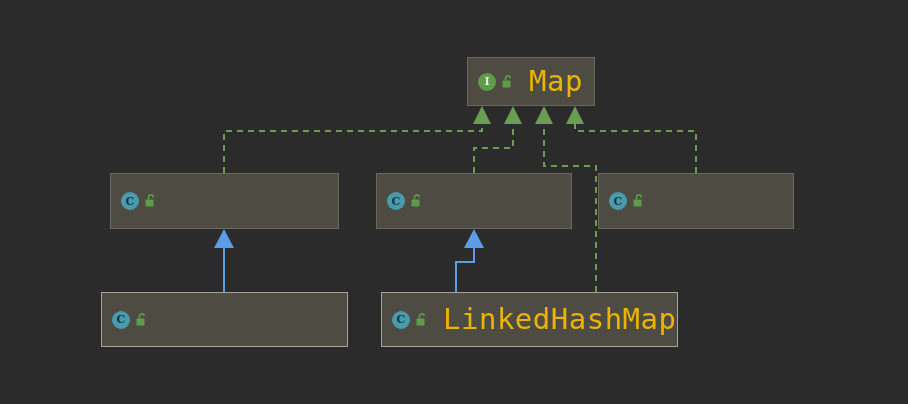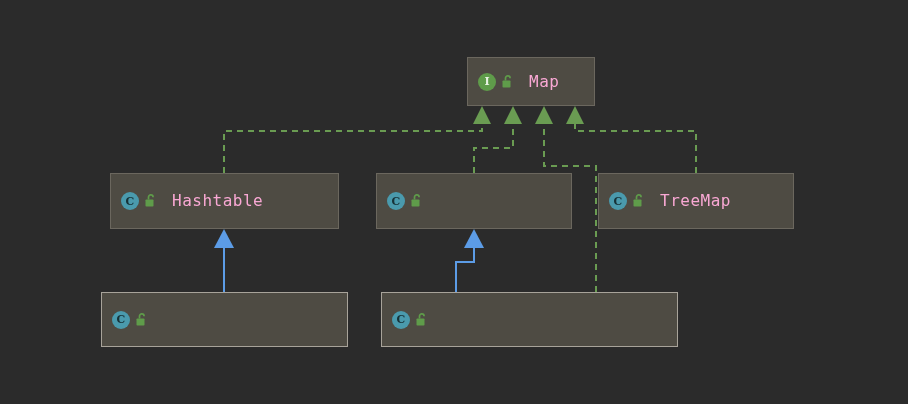--- a/index.html
+++ b/index.html
@@ -67,22 +67,22 @@
     color: #173238;
   }
   .lock-icon {
     width: 14px;
     height: 16px;
     margin-left: 5px;
     flex: 0 0 auto;
   }
   .node-label {
     margin-left: 14px;
-    color: #f9a8d4;
-    font-size: 16px;
+    color: #eab308;
+    font-size: 29px;
     letter-spacing: 0.5px;
     line-height: 1;
   }
 </style>
 </head>
 <body>
 
 <div id="diagram-canvas">
 
   <svg id="edge-layer" width="908" height="404" viewBox="0 0 908 404">
@@ -130,57 +130,56 @@
   </div>
 
   <div class="uml-node" style="left:110px; top:173px; width:229px; height:56px;">
     <span class="node-icon-group">
       <span class="type-icon cls">C</span>
       <svg class="lock-icon" viewBox="0 0 14 16">
         <path d="M4.5 6.5 V4.2 a2.3 2.3 0 0 1 4.6 0" fill="none" stroke="#5f9c4a" stroke-width="1.7"></path>
         <rect x="1.5" y="6.5" width="8" height="7" rx="0.8" fill="#5f9c4a"></rect>
       </svg>
     </span>
-    <span class="node-label">Hashtable</span>
   </div>
 
   <div class="uml-node" style="left:376px; top:173px; width:196px; height:56px;">
     <span class="node-icon-group">
       <span class="type-icon cls">C</span>
       <svg class="lock-icon" viewBox="0 0 14 16">
         <path d="M4.5 6.5 V4.2 a2.3 2.3 0 0 1 4.6 0" fill="none" stroke="#5f9c4a" stroke-width="1.7"></path>
         <rect x="1.5" y="6.5" width="8" height="7" rx="0.8" fill="#5f9c4a"></rect>
       </svg>
     </span>
   </div>
 
   <div class="uml-node" style="left:598px; top:173px; width:196px; height:56px;">
     <span class="node-icon-group">
       <span class="type-icon cls">C</span>
       <svg class="lock-icon" viewBox="0 0 14 16">
         <path d="M4.5 6.5 V4.2 a2.3 2.3 0 0 1 4.6 0" fill="none" stroke="#5f9c4a" stroke-width="1.7"></path>
         <rect x="1.5" y="6.5" width="8" height="7" rx="0.8" fill="#5f9c4a"></rect>
       </svg>
     </span>
-    <span class="node-label">TreeMap</span>
   </div>
 
   <div class="uml-node selected" style="left:101px; top:292px; width:247px; height:55px;">
     <span class="node-icon-group">
       <span class="type-icon cls">C</span>
       <svg class="lock-icon" viewBox="0 0 14 16">
         <path d="M4.5 6.5 V4.2 a2.3 2.3 0 0 1 4.6 0" fill="none" stroke="#5f9c4a" stroke-width="1.7"></path>
         <rect x="1.5" y="6.5" width="8" height="7" rx="0.8" fill="#5f9c4a"></rect>
       </svg>
     </span>
   </div>
 
   <div class="uml-node selected" style="left:381px; top:292px; width:297px; height:55px;">
     <span class="node-icon-group">
       <span class="type-icon cls">C</span>
       <svg class="lock-icon" viewBox="0 0 14 16">
         <path d="M4.5 6.5 V4.2 a2.3 2.3 0 0 1 4.6 0" fill="none" stroke="#5f9c4a" stroke-width="1.7"></path>
         <rect x="1.5" y="6.5" width="8" height="7" rx="0.8" fill="#5f9c4a"></rect>
       </svg>
     </span>
+    <span class="node-label">LinkedHashMap</span>
   </div>
 
 </div>
 
 </body></html>

